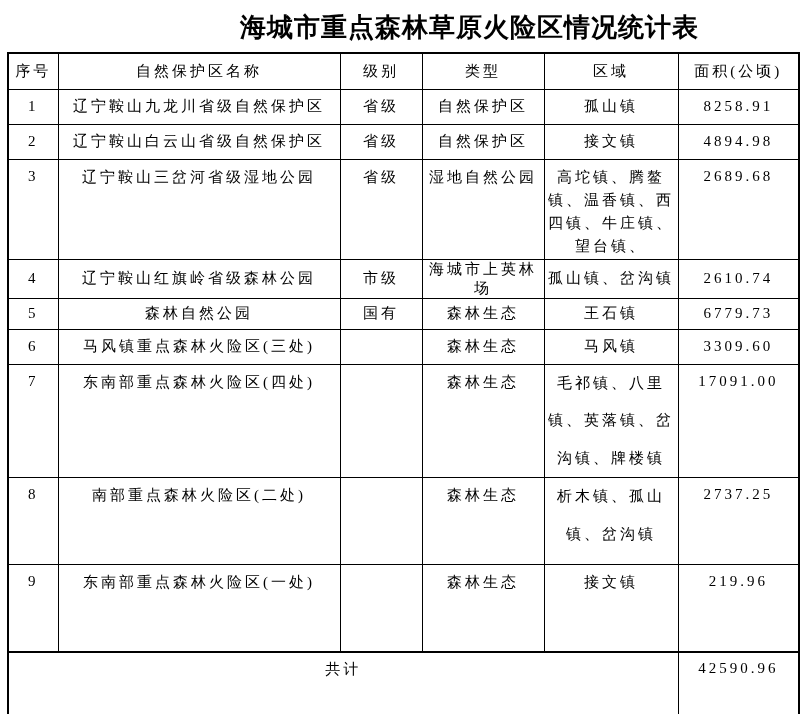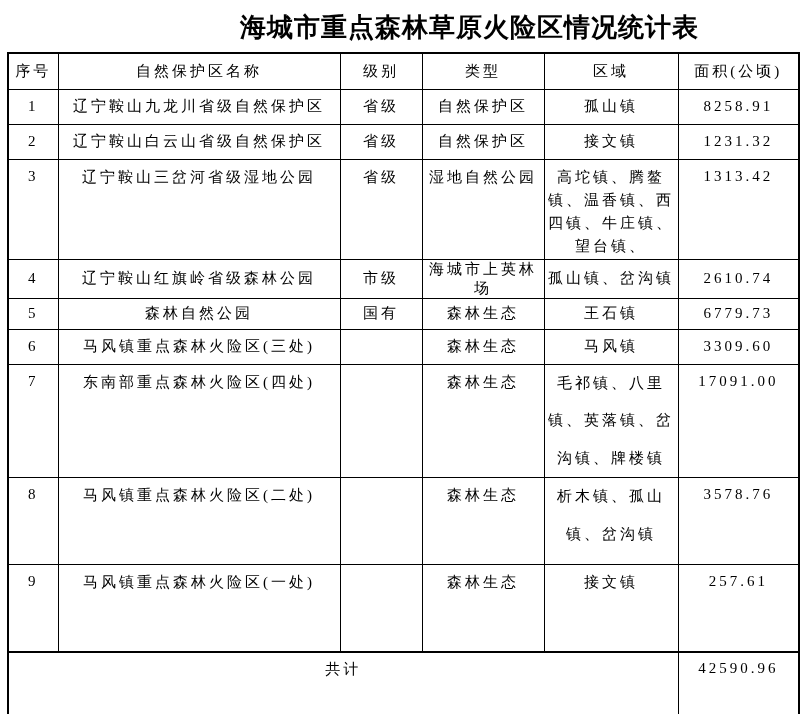--- a/index.html
+++ b/index.html
@@ -94,29 +94,29 @@
         <td>自然保护区</td>
         <td>孤山镇</td>
         <td class="num">8258.91</td>
       </tr>
       <tr class="r2">
         <td>2</td>
         <td>辽宁鞍山白云山省级自然保护区</td>
         <td>省级</td>
         <td>自然保护区</td>
         <td>接文镇</td>
-        <td class="num">1231.32</td>
+        <td class="num">4894.98</td>
       </tr>
       <tr class="r3 vtop">
         <td>3</td>
         <td>辽宁鞍山三岔河省级湿地公园</td>
         <td>省级</td>
         <td>湿地自然公园</td>
         <td class="region-normal">高坨镇、腾鳌镇、温香镇、西四镇、牛庄镇、望台镇、</td>
-        <td class="num">1313.42</td>
+        <td class="num">2689.68</td>
       </tr>
       <tr class="r4">
         <td>4</td>
         <td>辽宁鞍山红旗岭省级森林公园</td>
         <td>市级</td>
         <td>海城市上英林场</td>
         <td>孤山镇、岔沟镇</td>
         <td class="num">2610.74</td>
       </tr>
       <tr class="r5">
@@ -138,33 +138,33 @@
       <tr class="r7 vtop">
         <td>7</td>
         <td>东南部重点森林火险区(四处)</td>
         <td></td>
         <td>森林生态</td>
         <td class="region-wide">毛祁镇、八里镇、英落镇、岔沟镇、牌楼镇</td>
         <td class="num">17091.00</td>
       </tr>
       <tr class="r8 vtop">
         <td>8</td>
-        <td>马风镇重点森林火险区(二处)</td>
+        <td>南部重点森林火险区(二处)</td>
         <td></td>
         <td>森林生态</td>
         <td class="region-wide">析木镇、孤山镇、岔沟镇</td>
-        <td class="num">3578.76</td>
+        <td class="num">2737.25</td>
       </tr>
       <tr class="r9 vtop">
         <td>9</td>
-        <td>马风镇重点森林火险区(一处)</td>
+        <td>东南部重点森林火险区(一处)</td>
         <td></td>
         <td>森林生态</td>
         <td>接文镇</td>
-        <td class="num">257.61</td>
+        <td class="num">219.96</td>
       </tr>
       <tr class="total">
         <td colspan="5">共计</td>
         <td class="num">42590.96</td>
       </tr>
     </tbody>
   </table>
 
 </div>
 

